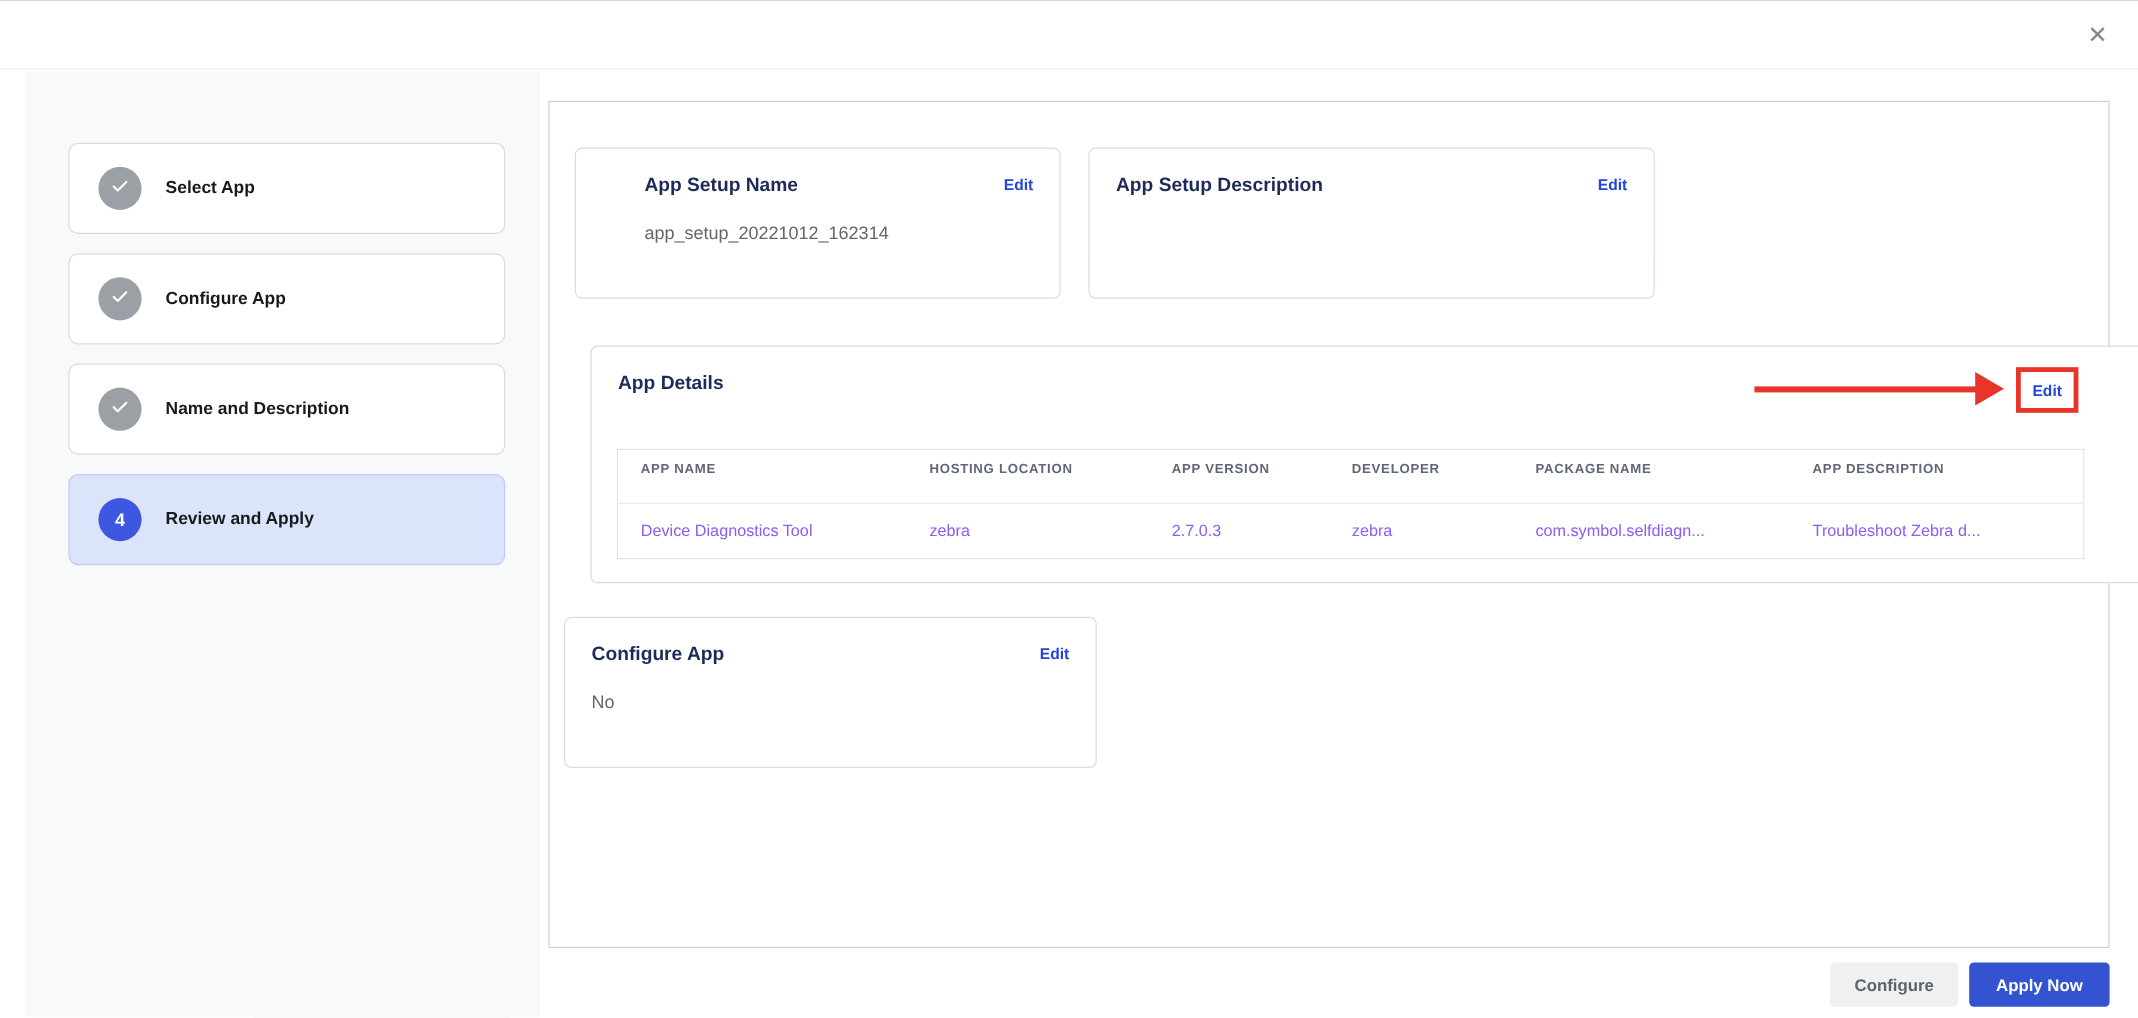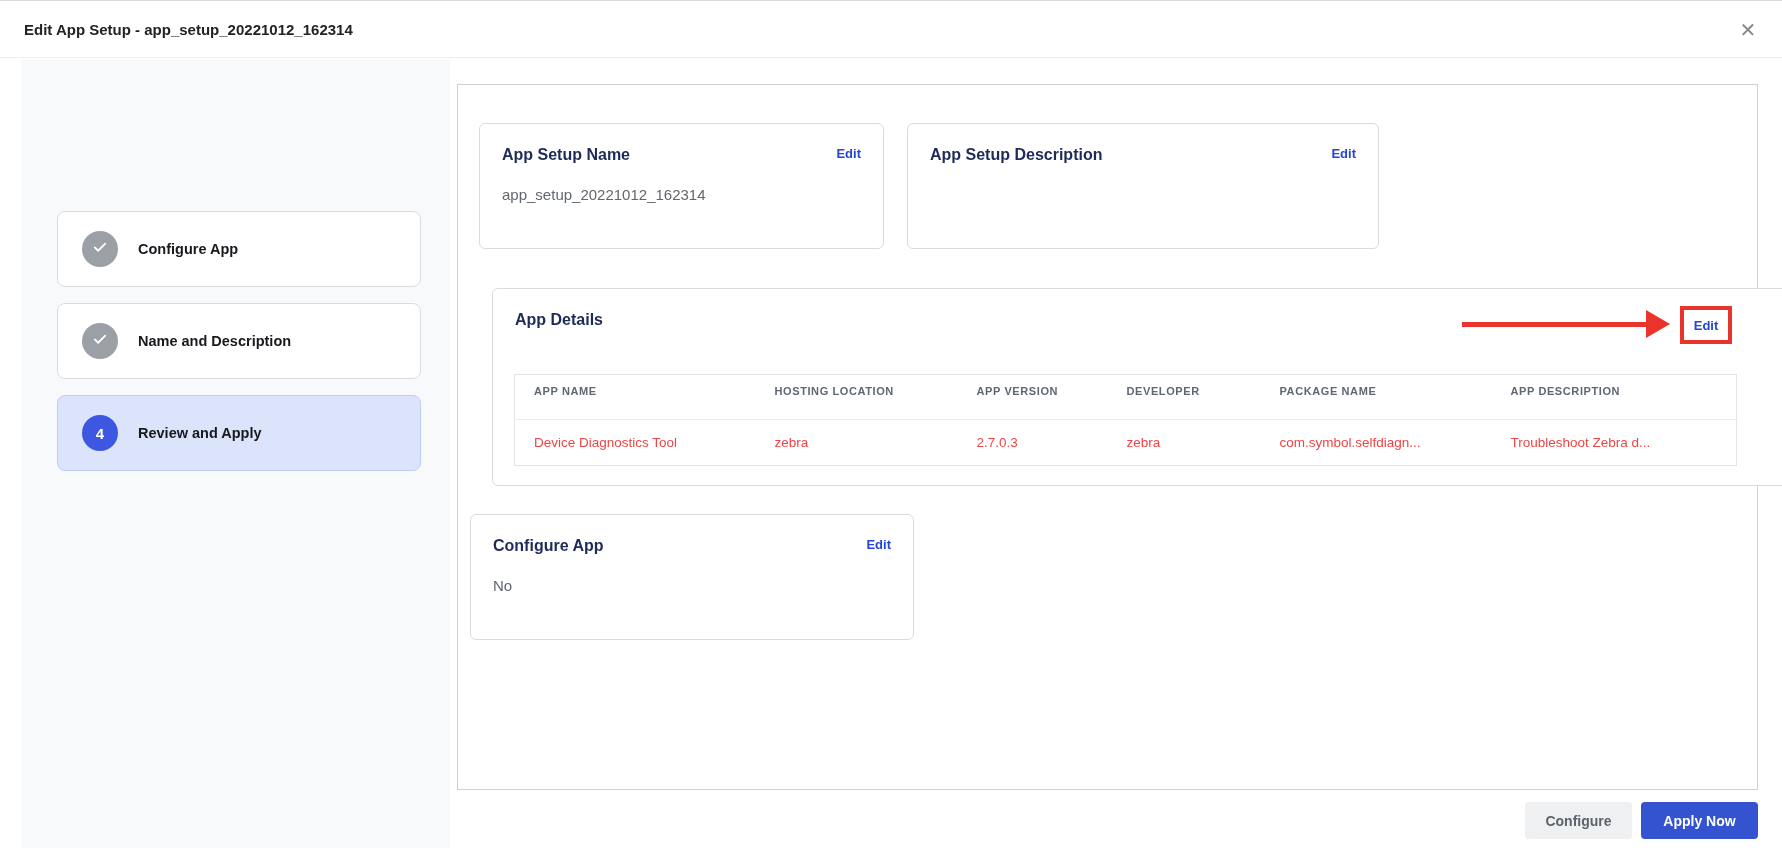--- a/index.html
+++ b/index.html
@@ -23,53 +23,62 @@
 
   
   .main-panel { position:absolute; left:457px; top:83px; width:1301px; height:706px; background:#fff; border:1px solid #cbd0d6; }
 
   .card { position:absolute; background:#fff; border:1px solid #d8dce1; border-radius:6px; }
   .card-head { display:flex; justify-content:space-between; align-items:flex-start; padding:22px 22px 0 22px; }
   .card-title { font-size:16px; font-weight:bold; color:#1e2b58; }
   .edit-link { font-size:13px; font-weight:bold; color:#2446d7; cursor:pointer; text-decoration:none; }
   .card-value { padding:0 22px; margin-top:22px; font-size:15px; color:#62676e; }
 
-  .card-name { left:479px; top:122px; width:405px; height:126px; }
+  .card-name { left:479px; top:122px; width:405px; height:126px;padding-left:35px; }
   .card-desc { left:907px; top:122px; width:472px; height:126px; }
   .card-details { left:492px; top:287px; width:1420px; height:198px; }
   .card-config { left:470px; top:513px; width:444px; height:126px; }
 
   
   .details-table { position:absolute; left:21px; top:85px; width:1222px; border:1px solid #e2e5ea; border-collapse:collapse; table-layout:fixed; }
   .details-table th { height:45px; text-align:left; padding:0 0 12px 19px; font-size:11px; font-weight:bold; letter-spacing:0.6px; color:#5f6775; border-bottom:1px solid #e9ebef; }
-  .details-table td { height:46px; text-align:left; padding:0 0 0 19px; font-size:13.5px; color:#ef4444; }
+  .details-table td { height:46px; text-align:left; padding:0 0 0 19px; font-size:13.5px; color:#8b5cf6; }
 
   
   .annot-line { position:absolute; left:1462px; top:321px; width:186px; height:5px; background:#e8342a; }
   .annot-head { position:absolute; left:1646px; top:309px; width:0; height:0; border-top:14px solid transparent; border-bottom:14px solid transparent; border-left:24px solid #e8342a; }
   .annot-box { position:absolute; left:1680px; top:305px; width:52px; height:38px; border:4px solid #e8342a; background:transparent; }
   .annot-box .edit-link { position:absolute; left:0; top:0; width:44px; height:30px; display:flex; align-items:center; justify-content:center; }
 
   
   .btn { position:absolute; top:801px; height:37px; border:none; border-radius:4px; font-family:"Liberation Sans",sans-serif; font-size:14px; font-weight:bold; cursor:pointer; }
   .btn-previous { left:1525px; width:107px; background:#eef0f2; color:#5c636b; }
   .btn-apply { left:1641px; width:117px; background:#3453d1; color:#ffffff; }
 </style>
 </head>
 <body>
 
 <div class="root">
 
   <div class="header">
-    <div class="header-title">Edit App Setup - app_setup_20221012_162314</div>
     <div class="close-btn">✕</div>
   </div>
 
   <div class="sidebar-bg"></div>
 
+  <div class="step-card" style="top:118px;">
+    <div class="step-circle">
+      <span>
+        <svg width="18" height="18" viewBox="0 0 24 24">
+            <path d="M5 12.5l4.5 4.5L19 7.5" stroke="#ffffff" stroke-width="2.4" fill="none" stroke-linecap="round" stroke-linejoin="round"></path>
+          </svg>
+      </span>
+    </div>
+    <div class="step-label">Select App</div>
+  </div>
 
   <div class="step-card" style="top:210px;">
     <div class="step-circle">
       <span>
         <svg width="18" height="18" viewBox="0 0 24 24">
             <path d="M5 12.5l4.5 4.5L19 7.5" stroke="#ffffff" stroke-width="2.4" fill="none" stroke-linecap="round" stroke-linejoin="round"></path>
           </svg>
       </span>
     </div>
     <div class="step-label">Configure App</div>

